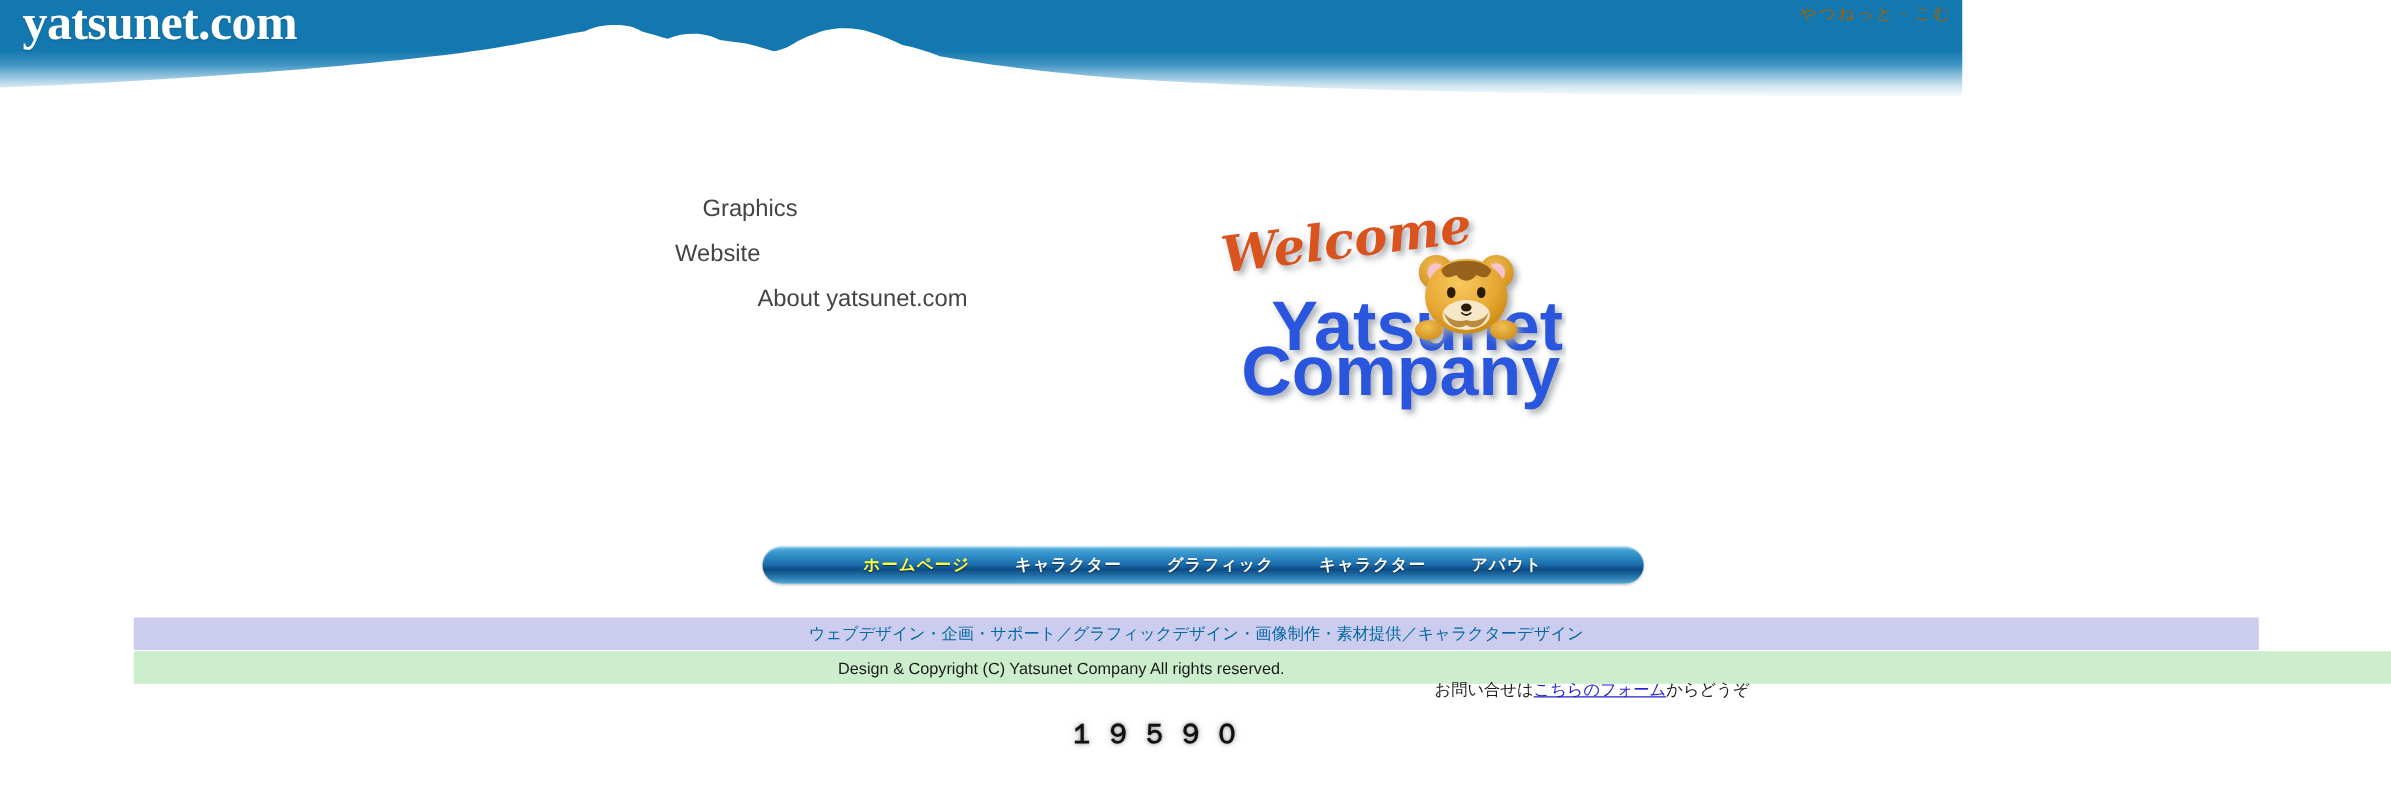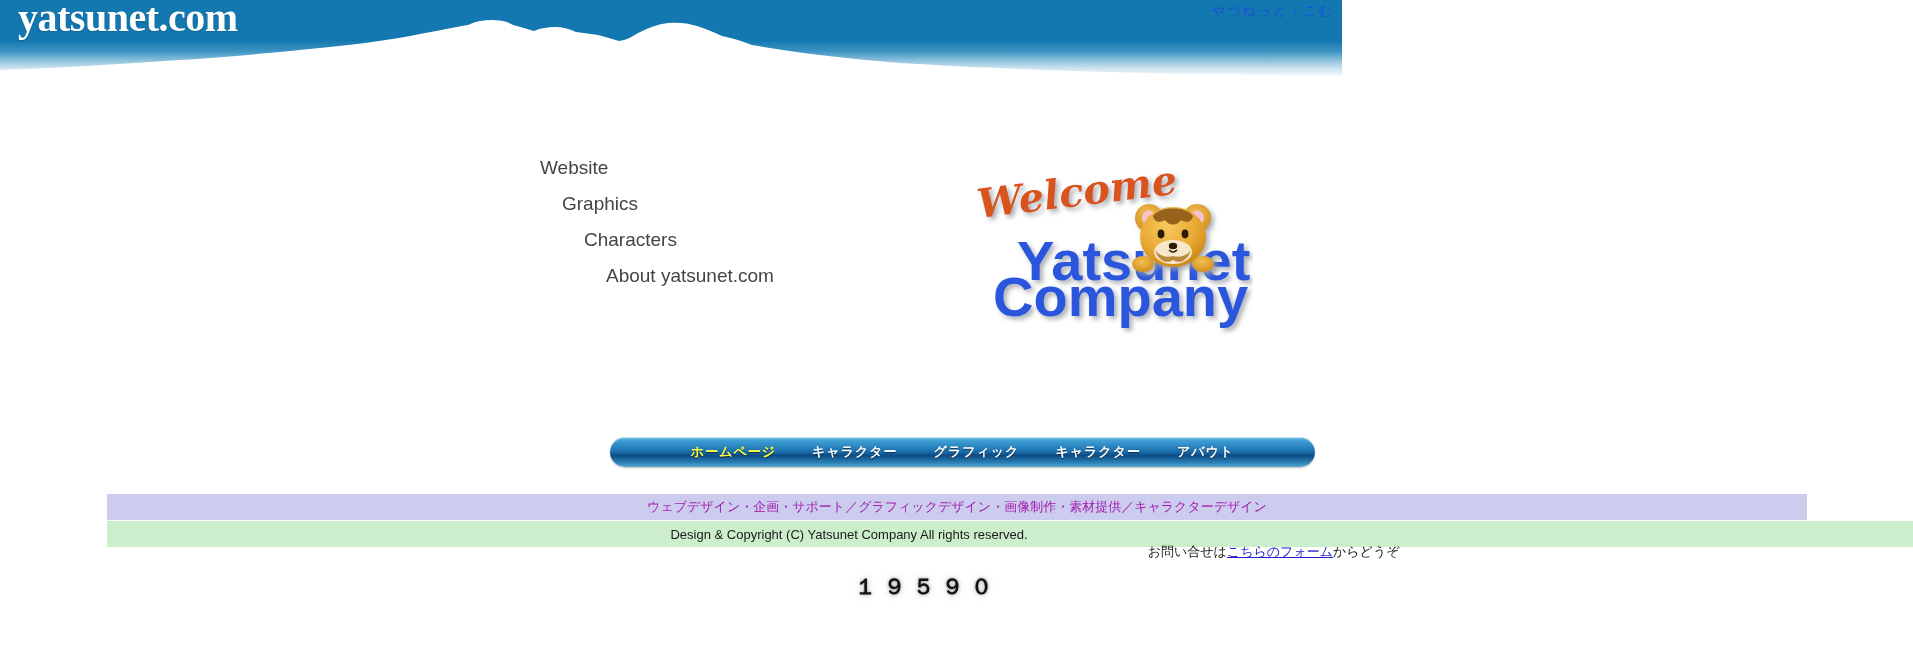--- a/index.html
+++ b/index.html
@@ -15,21 +15,21 @@
     overflow: hidden;
     font-family: "Liberation Sans", "DejaVu Sans", sans-serif;
     -webkit-font-smoothing: antialiased;
   }
 
   
   #header-banner {
     position: absolute;
     left: 0;
     top: 0;
-    width: 1342px;
+    width: 1570px;
     height: 78px;
     overflow: hidden;
   }
   #header-sky {
     position: absolute;
     inset: 0;
     background: linear-gradient(to bottom,
         #1478b0 0%,
         #1478b0 52%,
         #3e93c2 66%,
@@ -54,21 +54,21 @@
     letter-spacing: -0.5px;
     color: #ffffff;
     text-shadow: 0 1px 2px rgba(0,0,0,.18);
     white-space: nowrap;
   }
   #kana-wordmark {
     position: absolute;
     right: 8px;
     top: 2px;
     font-size: 13px;
-    color: #1d4ed8;
+    color: #a16207;
     letter-spacing: 2px;
     white-space: nowrap;
     font-family: "DejaVu Sans", "Liberation Sans", sans-serif;
   }
 
   
   #text-menu {
     position: absolute;
     left: 540px;
     top: 158px;
@@ -140,21 +140,21 @@
     top: 494px;
     width: 1700px;
     height: 26px;
     background: #ccccee;
     display: flex;
     align-items: center;
     justify-content: center;
   }
   #band-services-text {
     font-size: 13px;
-    color: #a21caf;
+    color: #0369a1;
     white-space: nowrap;
     font-family: Liberation Serif, serif;
   }
   #band-copyright {
     position: absolute;
     left: 107px;
     top: 521px;
     width: 1856px;
     height: 26px;
     background: #cceecc;
@@ -214,23 +214,22 @@
          C706,29 714,32 722,36 C732,38 742,41 752,45
          C790,52 840,58 900,63 C980,68 1080,72 1200,74
          C1320,76 1450,77 1570,78 Z"></path>
   </svg>
 
   <div id="site-wordmark">yatsunet.com</div>
   <div id="kana-wordmark">やつねっと・こむ</div>
 </div>
 
 <nav id="text-menu">
+  <div class="menu-row menu-indent-1">Graphics</div>
   <div class="menu-row menu-indent-0">Website</div>
-  <div class="menu-row menu-indent-1">Graphics</div>
-  <div class="menu-row menu-indent-2">Characters</div>
   <div class="menu-row menu-indent-3">About yatsunet.com</div>
 </nav>
 
 <svg id="welcome-logo" viewBox="0 0 290 180">
   <defs>
     <filter id="logo-shadow" x="-30%" y="-30%" width="180%" height="180%">
       <feDropShadow dx="3" dy="3" stdDeviation="2.4" flood-color="#9aa0a6" flood-opacity="0.85"></feDropShadow>
     </filter>
     <radialGradient id="bear-face-grad" cx="42%" cy="32%" r="72%">
       <stop offset="0%" stop-color="#f7c95e"></stop>

